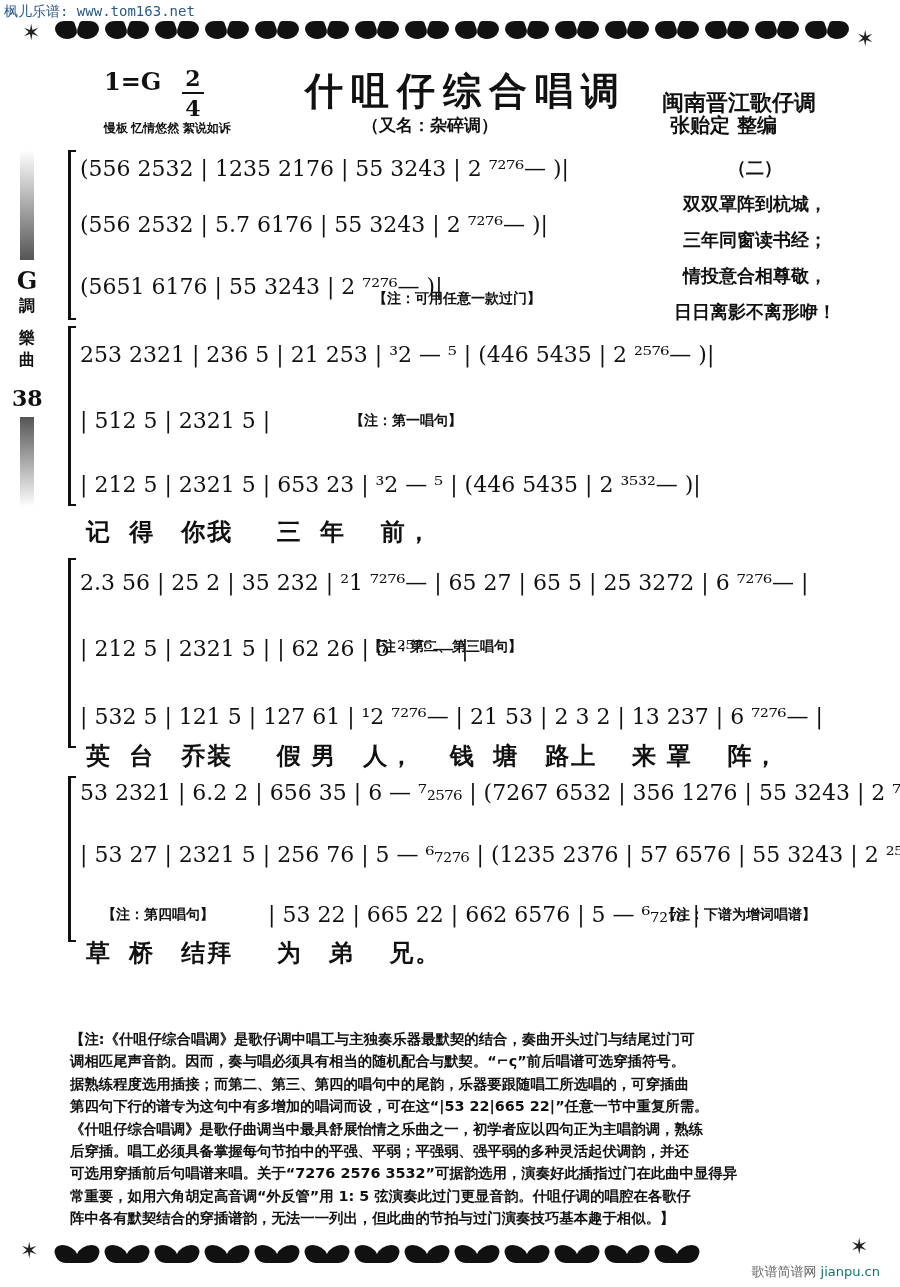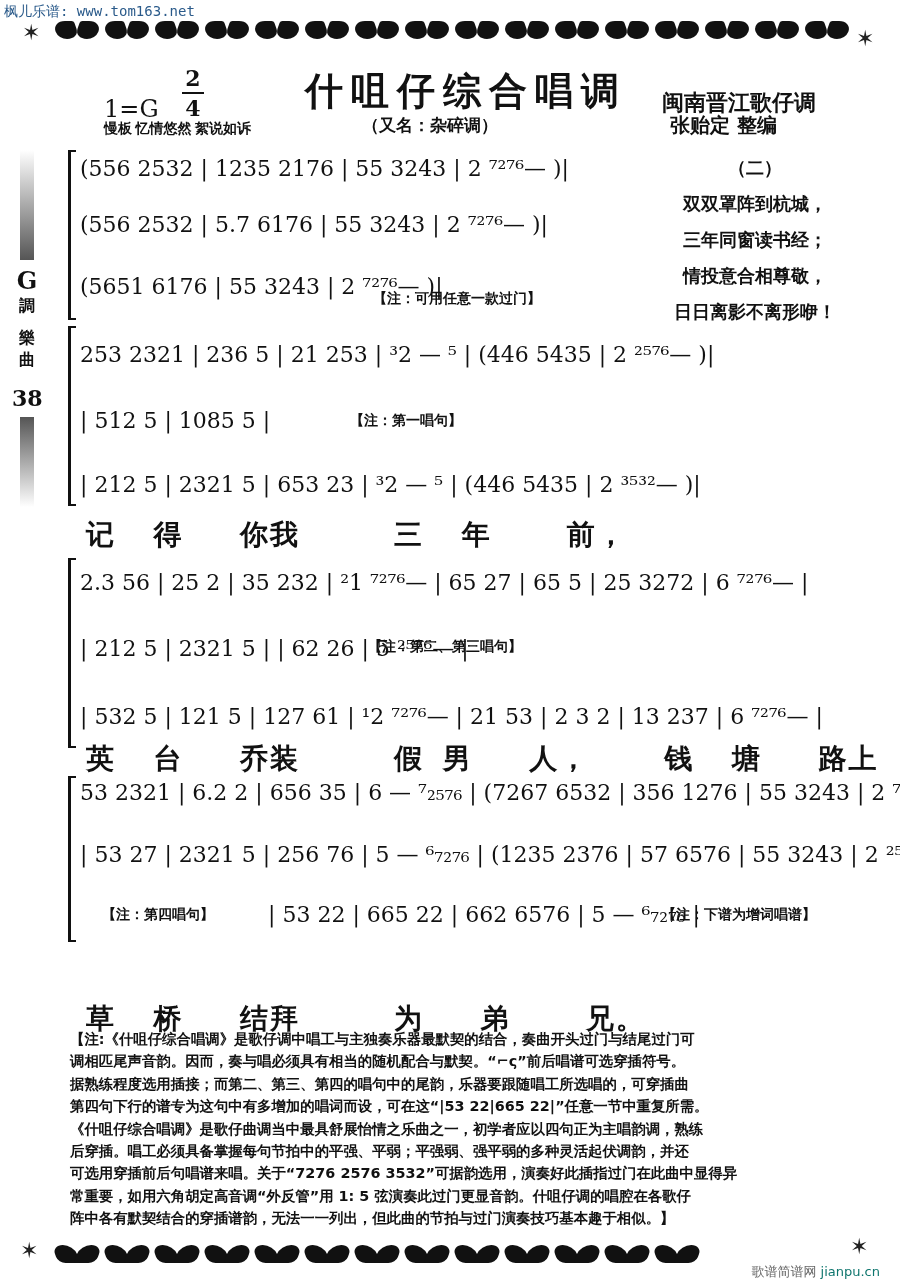--- a/index.html
+++ b/index.html
@@ -20,37 +20,37 @@
   .border-row.bottom .bfly::before, .border-row.bottom .bfly::after { border-radius: 60% 60% 10% 40%; top: 4px; }
   .insect { position: absolute; font-size: 22px; color: #222; }
 
   .side-tab { position: absolute; left: 12px; top: 150px; width: 30px; text-align: center; }
   .side-grad { width: 14px; margin: 0 auto; background: linear-gradient(#fff, #555); }
   .side-grad.bottom { background: linear-gradient(#555, #fff); }
   .side-g { font-size: 24px; font-weight: bold; margin-top: 6px; }
   .side-char { font-size: 16px; font-weight: bold; line-height: 22px; }
   .side-num { font-size: 22px; font-weight: bold; margin: 14px 0 6px; }
 
-  .key { position: absolute; left: 104px; top: 95px; font-size: 24px; }
+  .key { position: absolute; left: 104px; top: 67px; font-size: 24px; font-weight: bold; }
   .timesig { position: absolute; left: 182px; top: 66px; font-size: 22px; font-weight: bold; text-align: center; line-height: 24px; }
   .timesig .bar { display: block; width: 22px; height: 2px; background: #111; margin: 2px auto; }
-  .tempo { position: absolute; left: 104px; top: 120px; font-family: Liberation Serif, serif; font-size: 14px; font-weight: bold; }
+  .tempo { position: absolute; left: 104px; top: 120px; font-family: Liberation Sans, sans-serif; font-size: 12px; font-weight: bold; }
   .title { position: absolute; left: 305px; top: 66px; font-family: "DejaVu Sans", sans-serif; font-size: 38px; font-weight: bold; letter-spacing: 8px; }
   .subtitle { position: absolute; left: 362px; top: 114px; font-family: Liberation Mono, monospace; font-size: 17px; font-weight: bold; text-align: right; }
   .origin { position: absolute; left: 662px; top: 88px; font-family: "DejaVu Sans", sans-serif; font-size: 22px; font-weight: bold; }
   .arranger { position: absolute; left: 670px; top: 112px; font-family: "DejaVu Sans", sans-serif; font-size: 20px; font-weight: bold; }
 
   .verse { position: absolute; left: 640px; top: 150px; width: 230px; text-align: center; font-family: "DejaVu Sans", sans-serif; font-weight: bold; font-size: 18px; line-height: 36px; }
 
   .system { position: absolute; left: 68px; }
   .bracket { position: absolute; left: 0; top: 0; bottom: 0; width: 8px; border-left: 3px solid #111; border-top: 2px solid #111; border-bottom: 2px solid #111; }
   .staff-line { position: absolute; left: 12px; font-size: 22px; white-space: nowrap; font-family: "DejaVu Serif", "Liberation Serif", serif; }
   .note-txt { font-family: "DejaVu Sans", sans-serif; font-size: 14px; font-weight: bold; }
 
-  .lyrics { position: absolute; left: 86px; font-family: Liberation Mono, monospace; font-size: 28px; font-weight: bold; white-space: pre; letter-spacing: 2px; }
+  .lyrics { position: absolute; left: 86px; font-family: Liberation Sans, sans-serif; font-size: 24px; font-weight: bold; white-space: pre; letter-spacing: 2px; }
 
   .notes-block { position: absolute; left: 70px; top: 988px; width: 780px; font-family: "DejaVu Sans", sans-serif; font-size: 14.4px; font-weight: bold; line-height: 22.4px; margin-top: 40px; }
   .notes-block p { margin: 0; }
 </style>
 </head>
 <body>
 
 <div class="watermark">枫儿乐谱: www.tom163.net</div>
 
 <span class="insect" style="left:22px;top:20px;">✶</span>
@@ -106,21 +106,21 @@
   <div class="bracket"></div>
   <div class="staff-line" style="top:6px;">(556 2532 | 1235 2176 | 55 3243 | 2 ⁷²⁷⁶— )|</div>
   <div class="staff-line" style="top:62px;">(556 2532 | 5.7 6176 | 55 3243 | 2 ⁷²⁷⁶— )|</div>
   <div class="staff-line" style="top:124px;">(5651 6176 | 55 3243 | 2 ⁷²⁷⁶— )|</div>
   <div class="note-txt" style="position:absolute;left:305px;top:140px;">【注：可用任意一款过门】</div>
 </div>
 
 <div class="system" style="top:326px;height:180px;width:590px;">
   <div class="bracket"></div>
   <div class="staff-line" style="top:16px;">253 2321 | 236  5 | 21  253 | ³2 — ⁵ | (446 5435 | 2 ²⁵⁷⁶— )|</div>
-  <div class="staff-line" style="top:82px;">| 512  5 | 1085  5 |</div>
+  <div class="staff-line" style="top:82px;">| 512  5 | 2321  5 |</div>
   <div class="staff-line" style="top:146px;">| 212  5 | 2321  5 | 653  23 | ³2 — ⁵ | (446 5435 | 2 ³⁵³²— )|</div>
   <div class="note-txt" style="position:absolute;left:282px;top:86px;">【注：第一唱句】</div>
 </div>
 
 <div class="lyrics" style="top:516px;">记  得   你我     三  年    前，</div>
 
 <div class="system" style="top:558px;height:190px;width:780px;">
   <div class="bracket"></div>
   <div class="staff-line" style="top:12px;">2.3  56 | 25   2 | 35  232 | ²1 ⁷²⁷⁶— | 65  27 | 65   5 | 25  3272 | 6 ⁷²⁷⁶— |</div>
   <div class="staff-line" style="top:78px;">| 212  5 | 2321  5 |                                | 62  26 | 5 ²⁵⁷⁶— |</div>
@@ -132,21 +132,21 @@
 
 <div class="system" style="top:776px;height:166px;width:780px;">
   <div class="bracket"></div>
   <div class="staff-line" style="top:4px;">53 2321 | 6.2   2 | 656  35 | 6 — ⁷₂₅₇₆ | (7267 6532 | 356 1276 | 55 3243 | 2 ⁷²⁷⁶— )|</div>
   <div class="staff-line" style="top:66px;">| 53  27 | 2321  5 | 256  76 | 5 — ⁶₇₂₇₆ | (1235 2376 | 57 6576 | 55 3243 | 2 ²⁵⁷⁶— )|</div>
   <div class="staff-line" style="top:126px;left:200px;">| 53  22 | 665  22 | 662 6576 | 5 — ⁶₇₂₇₆ |</div>
   <div class="note-txt" style="position:absolute;left:34px;top:130px;">【注：第四唱句】</div>
   <div class="note-txt" style="position:absolute;left:594px;top:130px;">【注：下谱为增词唱谱】</div>
 </div>
 
-<div class="lyrics" style="top:1000px;text-align:right;">草  桥   结拜     为   弟    兄。</div>
+<div class="lyrics" style="top:937px;text-align:right;">草  桥   结拜     为   弟    兄。</div>
 
 <div class="notes-block">
   <p>【注:《什咀仔综合唱调》是歌仔调中唱工与主独奏乐器最默契的结合，奏曲开头过门与结尾过门可</p>
   <p>调相匹尾声音韵。因而，奏与唱必须具有相当的随机配合与默契。“⌐ς”前后唱谱可选穿插符号。</p>
   <p>据熟练程度选用插接；而第二、第三、第四的唱句中的尾韵，乐器要跟随唱工所选唱的，可穿插曲</p>
   <p>第四句下行的谱专为这句中有多增加的唱词而设，可在这“|53  22|665  22|”任意一节中重复所需。</p>
   <p>《什咀仔综合唱调》是歌仔曲调当中最具舒展怡情之乐曲之一，初学者应以四句正为主唱韵调，熟练</p>
   <p>后穿插。唱工必须具备掌握每句节拍中的平强、平弱；平强弱、强平弱的多种灵活起伏调韵，并还</p>
   <p>可选用穿插前后句唱谱来唱。关于“7276 2576 3532”可据韵选用，演奏好此插指过门在此曲中显得异</p>
   <p>常重要，如用六角胡定高音调“外反管”用 1: 5 弦演奏此过门更显音韵。什咀仔调的唱腔在各歌仔</p>

